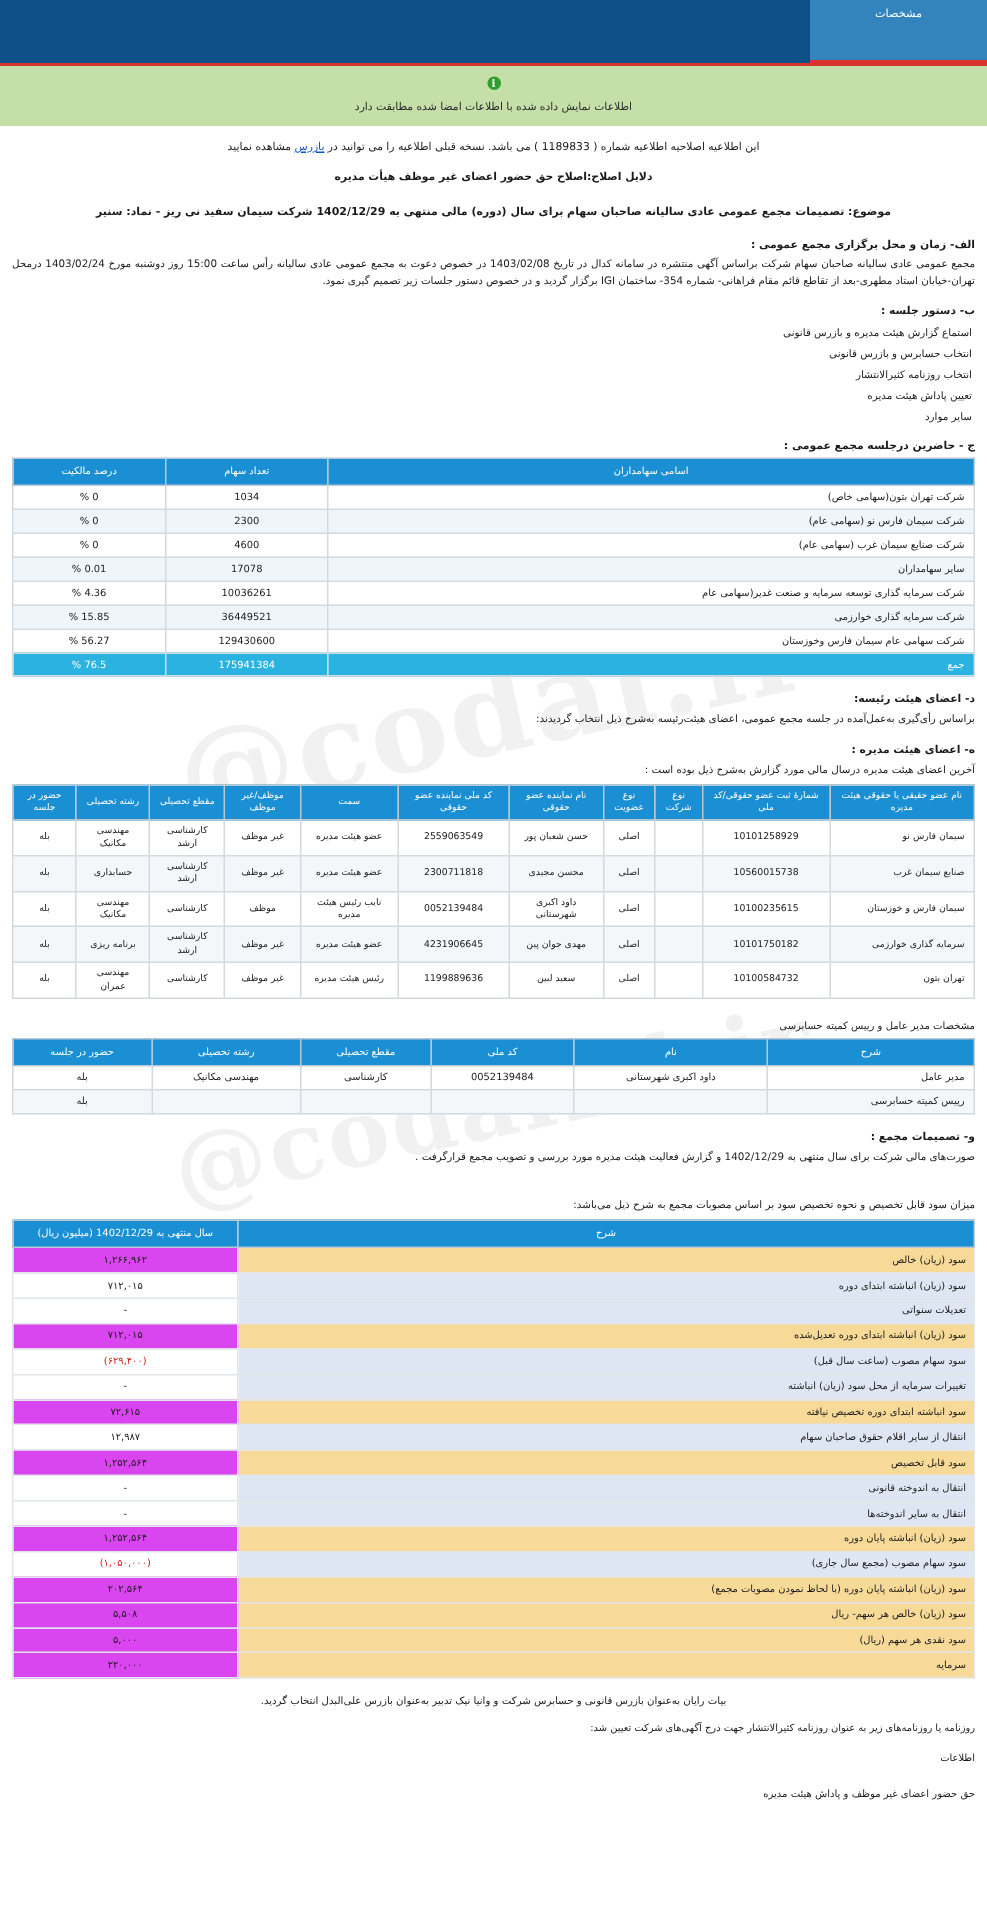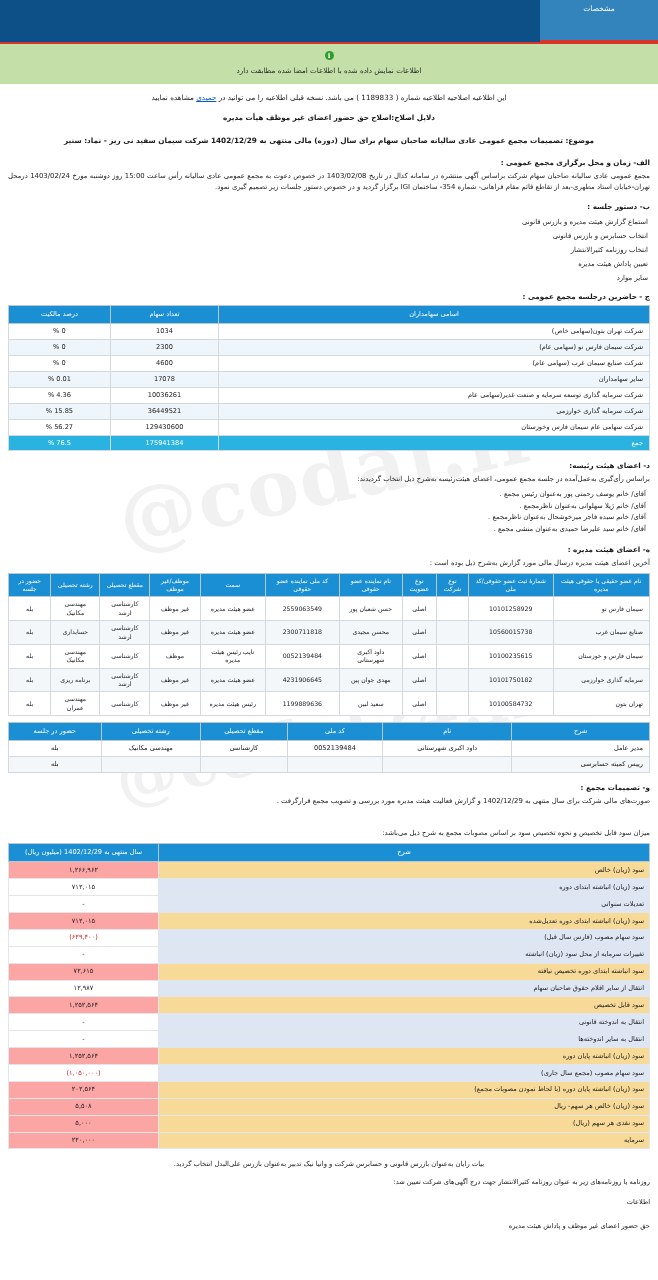--- a/index.html
+++ b/index.html
@@ -164,21 +164,21 @@
 
   
   .t-ceo td.desc { text-align: right; padding-right: 6px; margin-top: 40px; }
   .t-ceo tr:nth-child(even) td { background: #f4f7f9; }
 
   
   .t-profit td { padding: 3.5px 5px; border: 1px solid #e2e6ea; }
   .t-profit td.desc { text-align: right; background: #dee6f3; }
   .t-profit td.val { text-align: center; width: 150px; background: #ffffff; }
   .t-profit tr.hl td.desc { background: #f7d998; }
-  .t-profit tr.hl td.val { background: #fca5a5; }
+  .t-profit tr.hl td.val { background: #d946ef; }
   .t-profit td.neg { color: #d01b1b; }
   .t-profit th.desc-h { text-align: center; }
   .t-profit th.val-h { width: 150px; line-height: 1.4; }
 
   .inspector-line { font-size: 6.8px; text-align: center; margin: 11px 0 9px 0; }
   .news-line { font-size: 6.6px; text-align: right; margin: 8px 0 2px 0; line-height: 1.7; }
   .small-label { font-size: 6.7px; text-align: right; margin: 14px 0 3px 0; }
   .spacer-lg { height: 16px; }
 </style>
 </head>
@@ -196,21 +196,21 @@
   <span class="info-ico">i</span>
   <span class="ntext">اطلاعات نمایش داده شده با اطلاعات امضا شده مطابقت دارد</span>
 </div>
 
 <div class="page">
 
   <div class="center-line">
     <span>این اطلاعیه اصلاحیه اطلاعیه شماره (</span>
     <span>1189833</span>
     <span>) می باشد. نسخه قبلی اطلاعیه را می توانید در</span>
-    <a class="lnk" href="#">حمیدی</a>
+    <a class="lnk" href="#">بازرس</a>
     <span>مشاهده نمایید</span>
   </div>
   <div class="center-line bold">دلایل اصلاح:اصلاح حق حضور اعضای غیر موظف هیأت مدیره</div>
 
   <div class="subject">موضوع: تصمیمات مجمع عمومی عادی سالیانه صاحبان سهام برای سال (دوره) مالی منتهی به 1402/12/29 شرکت سیمان سفید نی ریز - نماد: سنیر</div>
 
   <div class="sec-head">الف- زمان و محل برگزاری مجمع عمومی :</div>
   <div class="para">مجمع عمومی عادی سالیانه صاحبان سهام شرکت براساس آگهی منتشره در سامانه کدال در تاریخ 1403/02/08 در خصوص دعوت به مجمع عمومی عادی سالیانه رأس ساعت 15:00 روز دوشنبه مورخ 1403/02/24 درمحل تهران-خیابان استاد مطهری-بعد از تقاطع قائم مقام فراهانی- شماره 354- ساختمان IGI برگزار گردید و در خصوص دستور جلسات زیر تصمیم گیری نمود.</div>
 
   <div class="sec-head">ب- دستور جلسه :</div>
@@ -270,26 +270,20 @@
       <tr class="total">
         <td class="name">جمع</td>
         <td>175941384</td>
         <td>76.5 %</td>
       </tr>
     </tbody>
   </table>
 
   <div class="sec-head">د- اعضای هیئت رئیسه:</div>
   <div class="para-r para">براساس رأی‌گیری به‌عمل‌آمده در جلسه مجمع عمومی، اعضای هیئت‌رئیسه به‌شرح ذیل انتخاب گردیدند:</div>
-  <div class="presidium">
-    <div>آقای/ خانم  یوسف رحمتی پور  به‌عنوان رئیس مجمع .</div>
-    <div>آقای/ خانم  ژیلا سهلوانی  به‌عنوان ناظرمجمع .</div>
-    <div>آقای/ خانم  سیده فاجر میرخوشحال  به‌عنوان ناظرمجمع .</div>
-    <div>آقای/ خانم  سید علیرضا حمیدی  به‌عنوان منشی مجمع .</div>
-  </div>
 
   <div class="sec-head">ه- اعضای هیئت مدیره :</div>
   <div class="para-r para">آخرین اعضای هیئت مدیره درسال مالی مورد گزارش به‌شرح ذیل بوده است :</div>
   <table class="t-board">
     <thead>
       <tr>
         <th>نام عضو حقیقی یا حقوقی هیئت مدیره</th>
         <th>شمارۀ ثبت عضو حقوقی/کد ملی</th>
         <th>نوع شرکت</th>
         <th>نوع عضویت</th>
@@ -364,20 +358,21 @@
         <td>1199889636</td>
         <td>رئیس هیئت مدیره</td>
         <td>غیر موظف</td>
         <td>کارشناسی</td>
         <td>مهندسی عمران</td>
         <td>بله</td>
       </tr>
     </tbody>
   </table>
 
+  <div class="small-label">مشخصات مدیر عامل و رییس کمیته حسابرسی</div>
   <table class="t-ceo">
     <thead>
       <tr>
         <th>شرح</th>
         <th>نام</th>
         <th>کد ملی</th>
         <th>مقطع تحصیلی</th>
         <th>رشته تحصیلی</th>
         <th>حضور در جلسه</th>
       </tr>
@@ -425,21 +420,21 @@
       </tr>
       <tr>
         <td class="desc">تعدیلات سنواتی</td>
         <td class="val">-</td>
       </tr>
       <tr class="hl">
         <td class="desc">سود (زیان) انباشته ابتدای دوره تعدیل‌شده</td>
         <td class="val">۷۱۲,۰۱۵</td>
       </tr>
       <tr>
-        <td class="desc">سود سهام مصوب (فارس سال قبل)</td>
+        <td class="desc">سود سهام مصوب (ساعت سال قبل)</td>
         <td class="val neg">(۶۲۹,۴۰۰)</td>
       </tr>
       <tr>
         <td class="desc">تغییرات سرمایه از محل سود (زیان) انباشته</td>
         <td class="val">-</td>
       </tr>
       <tr class="hl">
         <td class="desc">سود انباشته ابتدای دوره تخصیص نیافته</td>
         <td class="val">۷۲,۶۱۵</td>
       </tr>

